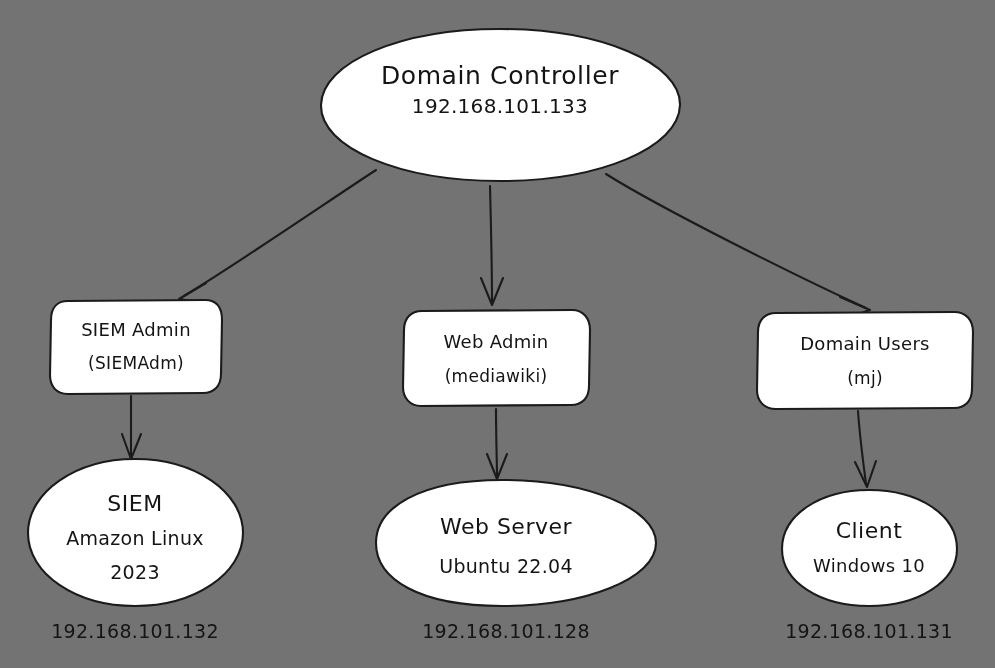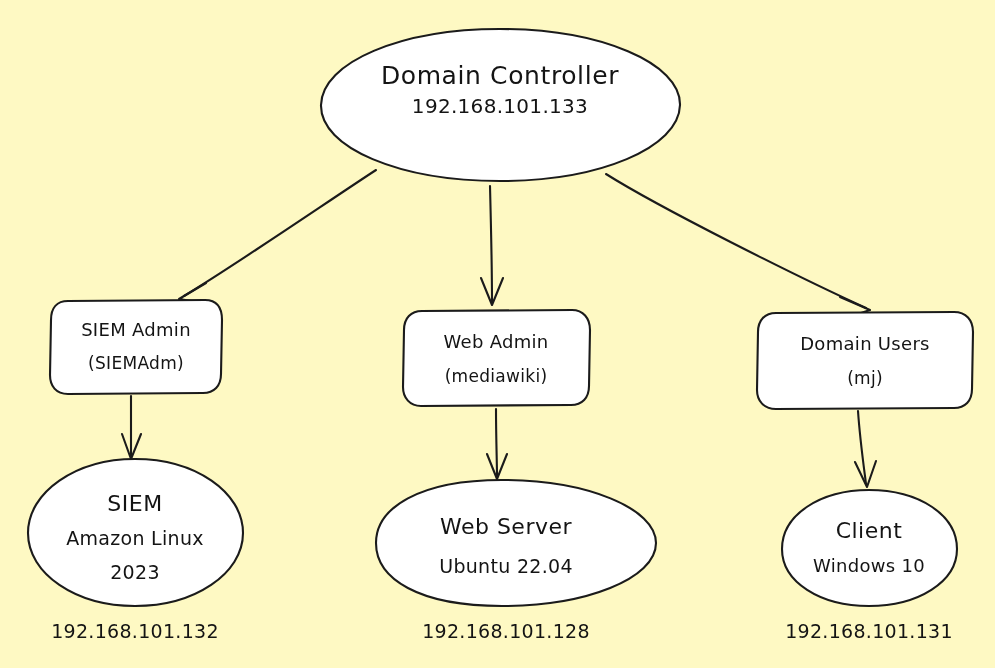--- a/index.html
+++ b/index.html
@@ -8,21 +8,21 @@
     padding: 0;
     background: #ffffff;
   }
   body {
     font-family: "DejaVu Sans", sans-serif;
   }
   #diagram-canvas {
     position: relative;
     width: 995px;
     height: 668px;
-    background: #fef9c3;
+    background: #737373;
     overflow: hidden;
   }
   #diagram-svg {
     position: absolute;
     top: 0;
     left: 0;
     width: 995px;
     height: 668px;
   }
   .node-shape {

